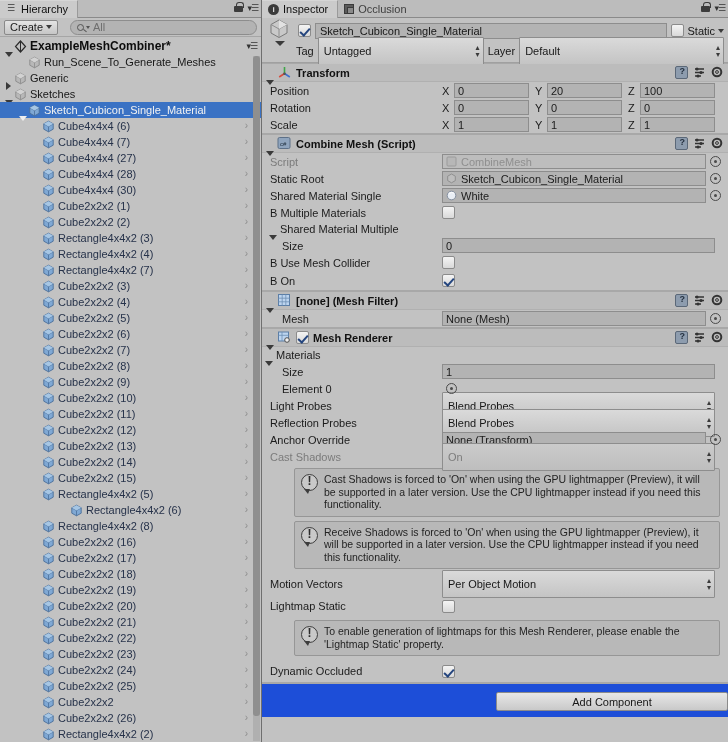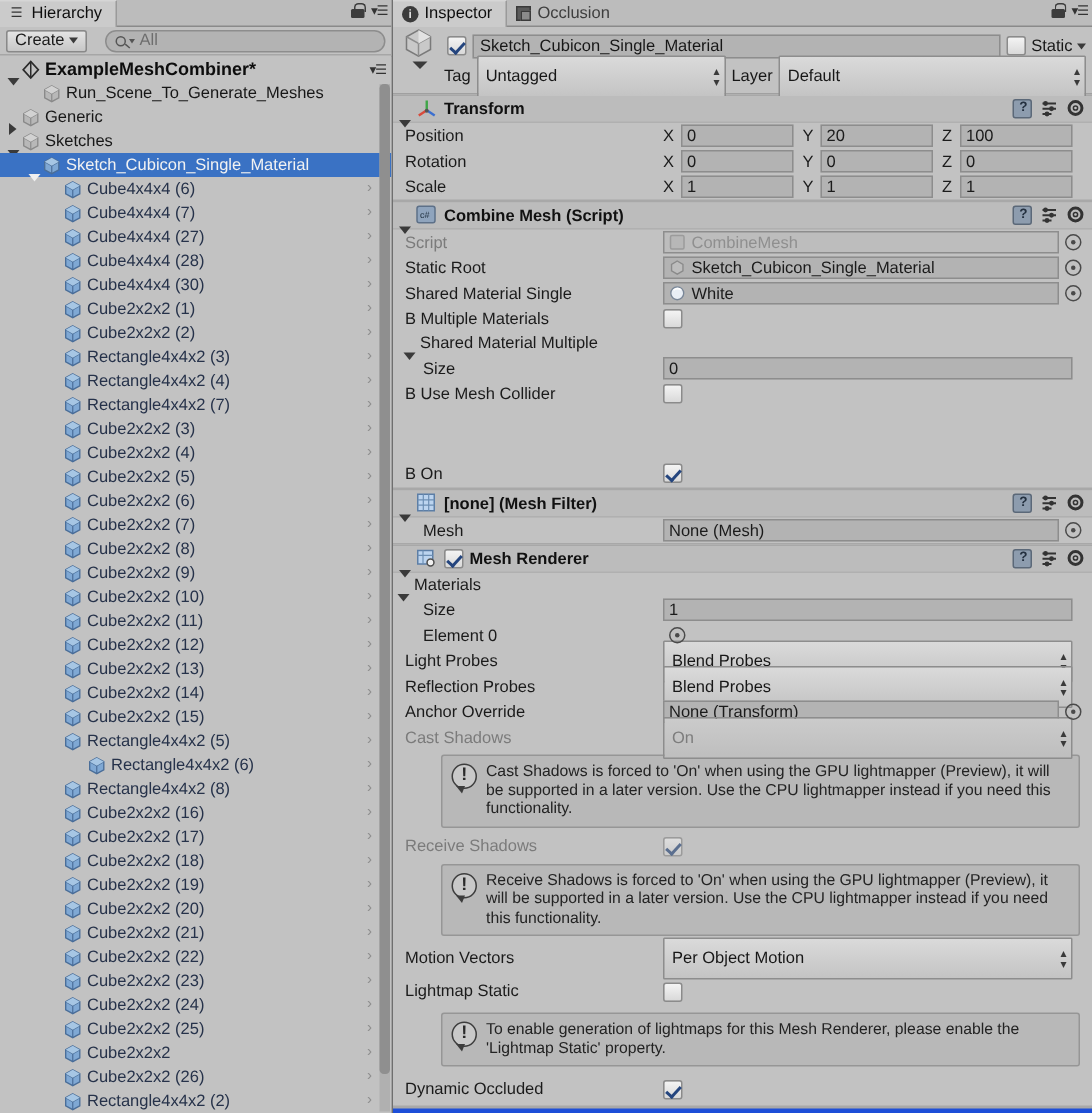--- a/index.html
+++ b/index.html
@@ -692,21 +692,21 @@
               <svg width="13" height="13" viewBox="0 0 13 13">
                 <path d="M6.5 1.2 L11.2 3.8 L11.2 9.2 L6.5 11.8 L1.8 9.2 L1.8 3.8 Z" fill="#7fa8d4" stroke="#4a6e99" stroke-width=".9"></path>
                 <path d="M1.8 3.8 L6.5 6.5 L11.2 3.8" fill="none" stroke="#4a6e99" stroke-width=".8"></path>
                 <path d="M6.5 6.5 L6.5 11.8" fill="none" stroke="#4a6e99" stroke-width=".8"></path>
                 <path d="M6.5 1.2 L11.2 3.8 L6.5 6.5 L1.8 3.8 Z" fill="#a6c6e4"></path>
               </svg>
             </span>
             <span class="row-label">Rectangle4x4x2 (5)</span>
             <span class="row-chev">›</span>
           </div>
-          <div class="row" style="padding-left: 46px;">
+          <div class="row" style="padding-left: 14px; margin-left: 44px;">
             <span class="row-arrow"></span>
             <span class="cube-ico">
               <svg width="13" height="13" viewBox="0 0 13 13">
                 <path d="M6.5 1.2 L11.2 3.8 L11.2 9.2 L6.5 11.8 L1.8 9.2 L1.8 3.8 Z" fill="#7fa8d4" stroke="#4a6e99" stroke-width=".9"></path>
                 <path d="M1.8 3.8 L6.5 6.5 L11.2 3.8" fill="none" stroke="#4a6e99" stroke-width=".8"></path>
                 <path d="M6.5 6.5 L6.5 11.8" fill="none" stroke="#4a6e99" stroke-width=".8"></path>
                 <path d="M6.5 1.2 L11.2 3.8 L6.5 6.5 L1.8 3.8 Z" fill="#a6c6e4"></path>
               </svg>
             </span>
             <span class="row-label">Rectangle4x4x2 (6)</span>
@@ -1141,21 +1141,21 @@
         <span class="field" style="margin-right:6px;">
           <span>0</span>
         </span>
       </div>
 
       <div class="prow">
         <span class="plabel">B Use Mesh Collider</span>
         <span class="cbx"></span>
       </div>
 
-      <div class="prow" style="height:19px;margin-top:35px;">
+      <div class="prow" style="height:19px;">
         <span class="plabel">B On</span>
         <span class="cbx on"></span>
       </div>
     </div>
 
     <div class="comp">
       <div class="comp-head">
         <span class="foldout"></span>
         <span class="comp-ico">
           <svg width="14" height="14" viewBox="0 0 14 14">
@@ -1271,24 +1271,20 @@
         </span>
       </div>
 
       <div class="helpbox">
         <span class="warn-ico">
             <span class="tail"></span>
           </span>
         <span class="helptext">Cast Shadows is forced to 'On' when using the GPU lightmapper (Preview), it will be supported in a later version. Use the CPU lightmapper instead if you need this functionality.</span>
       </div>
 
-      <div class="prow">
-        <span class="plabel dim">Receive Shadows</span>
-        <span class="cbx dim on"></span>
-      </div>
 
       <div class="helpbox">
         <span class="warn-ico">
             <span class="tail"></span>
           </span>
         <span class="helptext">Receive Shadows is forced to 'On' when using the GPU lightmapper (Preview), it will be supported in a later version. Use the CPU lightmapper instead if you need this functionality.</span>
       </div>
 
       <div class="prow" style="height:22px;">
         <span class="plabel">Motion Vectors</span>

